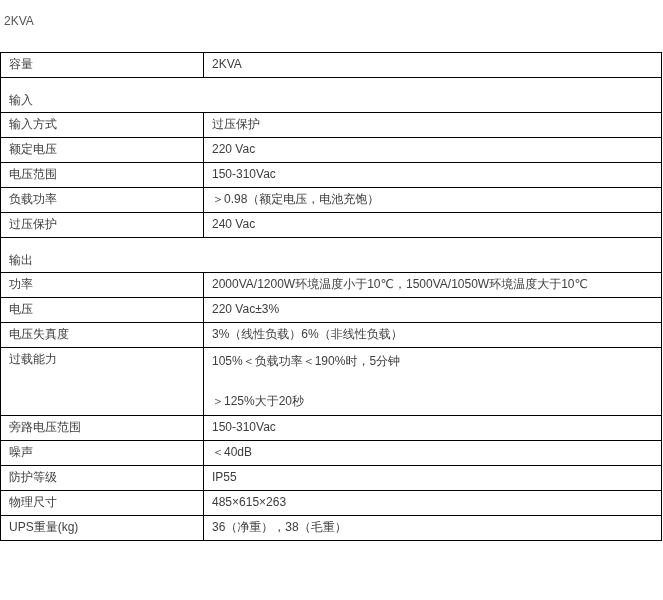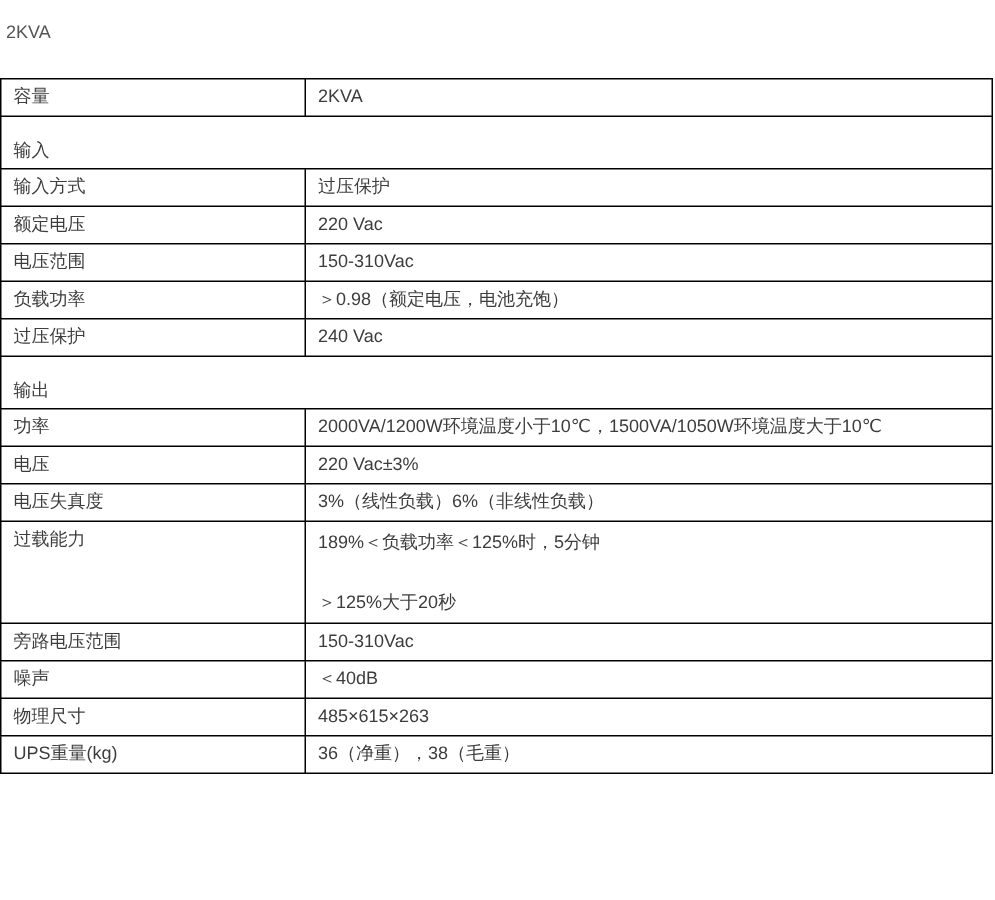--- a/index.html
+++ b/index.html
@@ -95,31 +95,35 @@
         <tr>
           <td class="label-cell">电压</td>
           <td class="value-cell">220 Vac±3%</td>
         </tr>
         <tr>
           <td class="label-cell">电压失真度</td>
           <td class="value-cell">3%（线性负载）6%（非线性负载）</td>
         </tr>
         <tr>
           <td class="label-cell">过载能力</td>
-          <td class="value-cell multiline">189%＜负载功率＜125%时，5分钟
+          <td class="value-cell multiline">105%＜负载功率＜190%时，5分钟
 
 ＞125%大于20秒</td>
         </tr>
         <tr>
           <td class="label-cell">旁路电压范围</td>
           <td class="value-cell">150-310Vac</td>
         </tr>
         <tr>
           <td class="label-cell">噪声</td>
           <td class="value-cell">＜40dB</td>
+        </tr>
+        <tr>
+          <td class="label-cell">防护等级</td>
+          <td class="value-cell">IP55</td>
         </tr>
         <tr>
           <td class="label-cell">物理尺寸</td>
           <td class="value-cell">485×615×263</td>
         </tr>
         <tr>
           <td class="label-cell">UPS重量(kg)</td>
           <td class="value-cell">36（净重），38（毛重）</td>
         </tr>
       </tbody>

